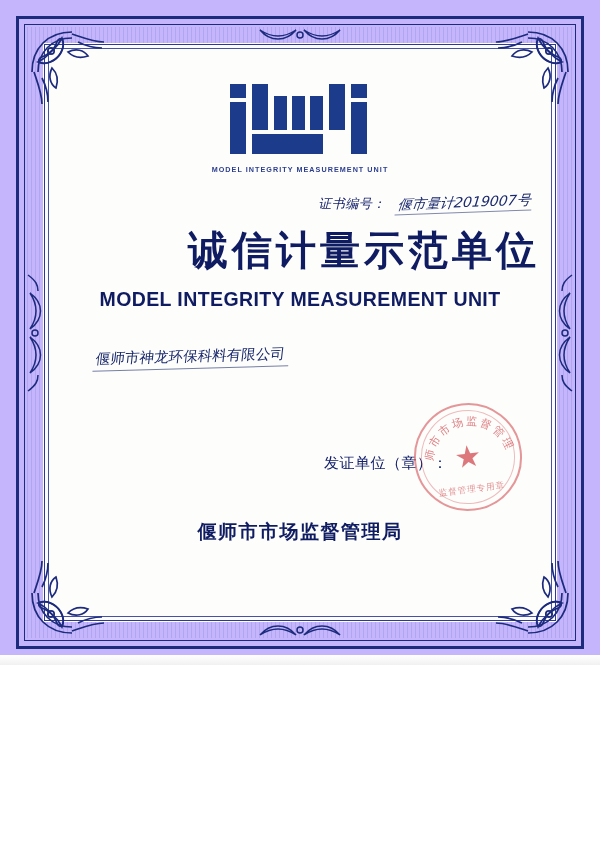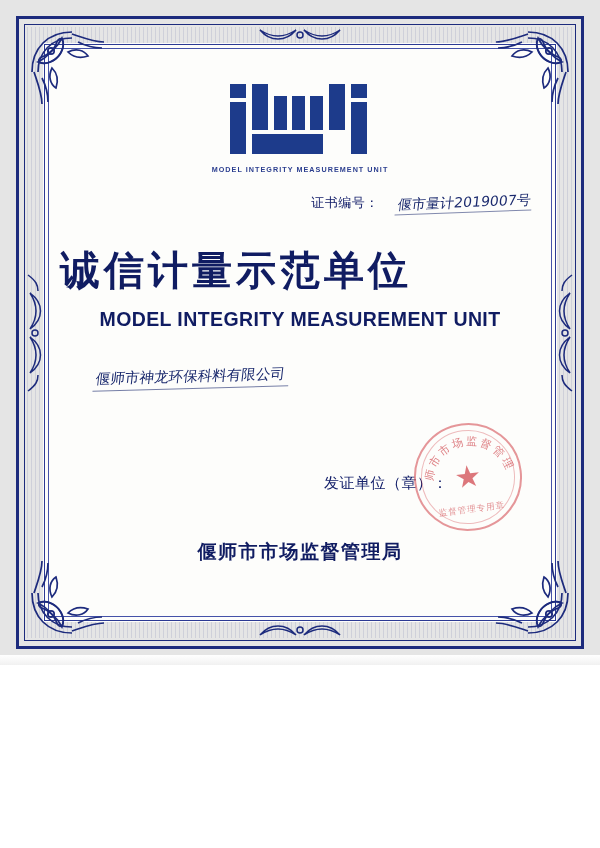--- a/index.html
+++ b/index.html
@@ -6,21 +6,21 @@
   html, body {
     margin: 0; padding: 0;
     width: 600px; height: 848px;
     background: #ffffff;
     font-family: "Liberation Sans", sans-serif;
   }
   #certificate {
     position: relative;
     width: 600px;
     height: 665px;
-    background: #e5e5e5;
+    background: #c4b5fd;
     overflow: hidden;
   }
 
   
   .frame-outer {
     position: absolute;
     left: 16px; top: 16px; right: 16px; bottom: 16px;
     border: 3px solid #1d2b7d;
   }
   .frame-mid {
@@ -89,43 +89,44 @@
     letter-spacing: 1.05px;
     color: #2b3e8f;
     font-weight: bold;
     white-space: nowrap;
   }
 
   .cert-no-row {
     margin-top: 20px;
     display: flex;
     justify-content: flex-end;
-    align-items: flex-start;
+    align-items: flex-end;
     padding-right: 8px;
-    gap: 17px;
+    gap: 10px;
+    font-style: italic;
   }
   .cert-no-label {
     font-family: "DejaVu Sans", sans-serif;
     font-size: 13px;
     color: #16216b;
     letter-spacing: 0.5px;
   }
   .cert-no-value {
     font-family: "DejaVu Sans", sans-serif;
     font-size: 14px;
     color: #1b2a6e;
     transform: skewX(-9deg) rotate(-2.2deg);
     border-bottom: 1px solid rgba(27,42,110,0.55);
     padding: 0 2px;
     white-space: nowrap;
   }
 
   .title-cn {
-    margin-top: 30px;
-    text-align: left;
+    margin-top: 10px;
+    text-align: right;
     font-family: "DejaVu Sans", sans-serif;
     font-size: 40px;
     font-weight: bold;
     color: #101c62;
     letter-spacing: 4px;
   }
   .title-en {
     margin-top: 10px;
     text-align: center;
     font-size: 19.5px;

